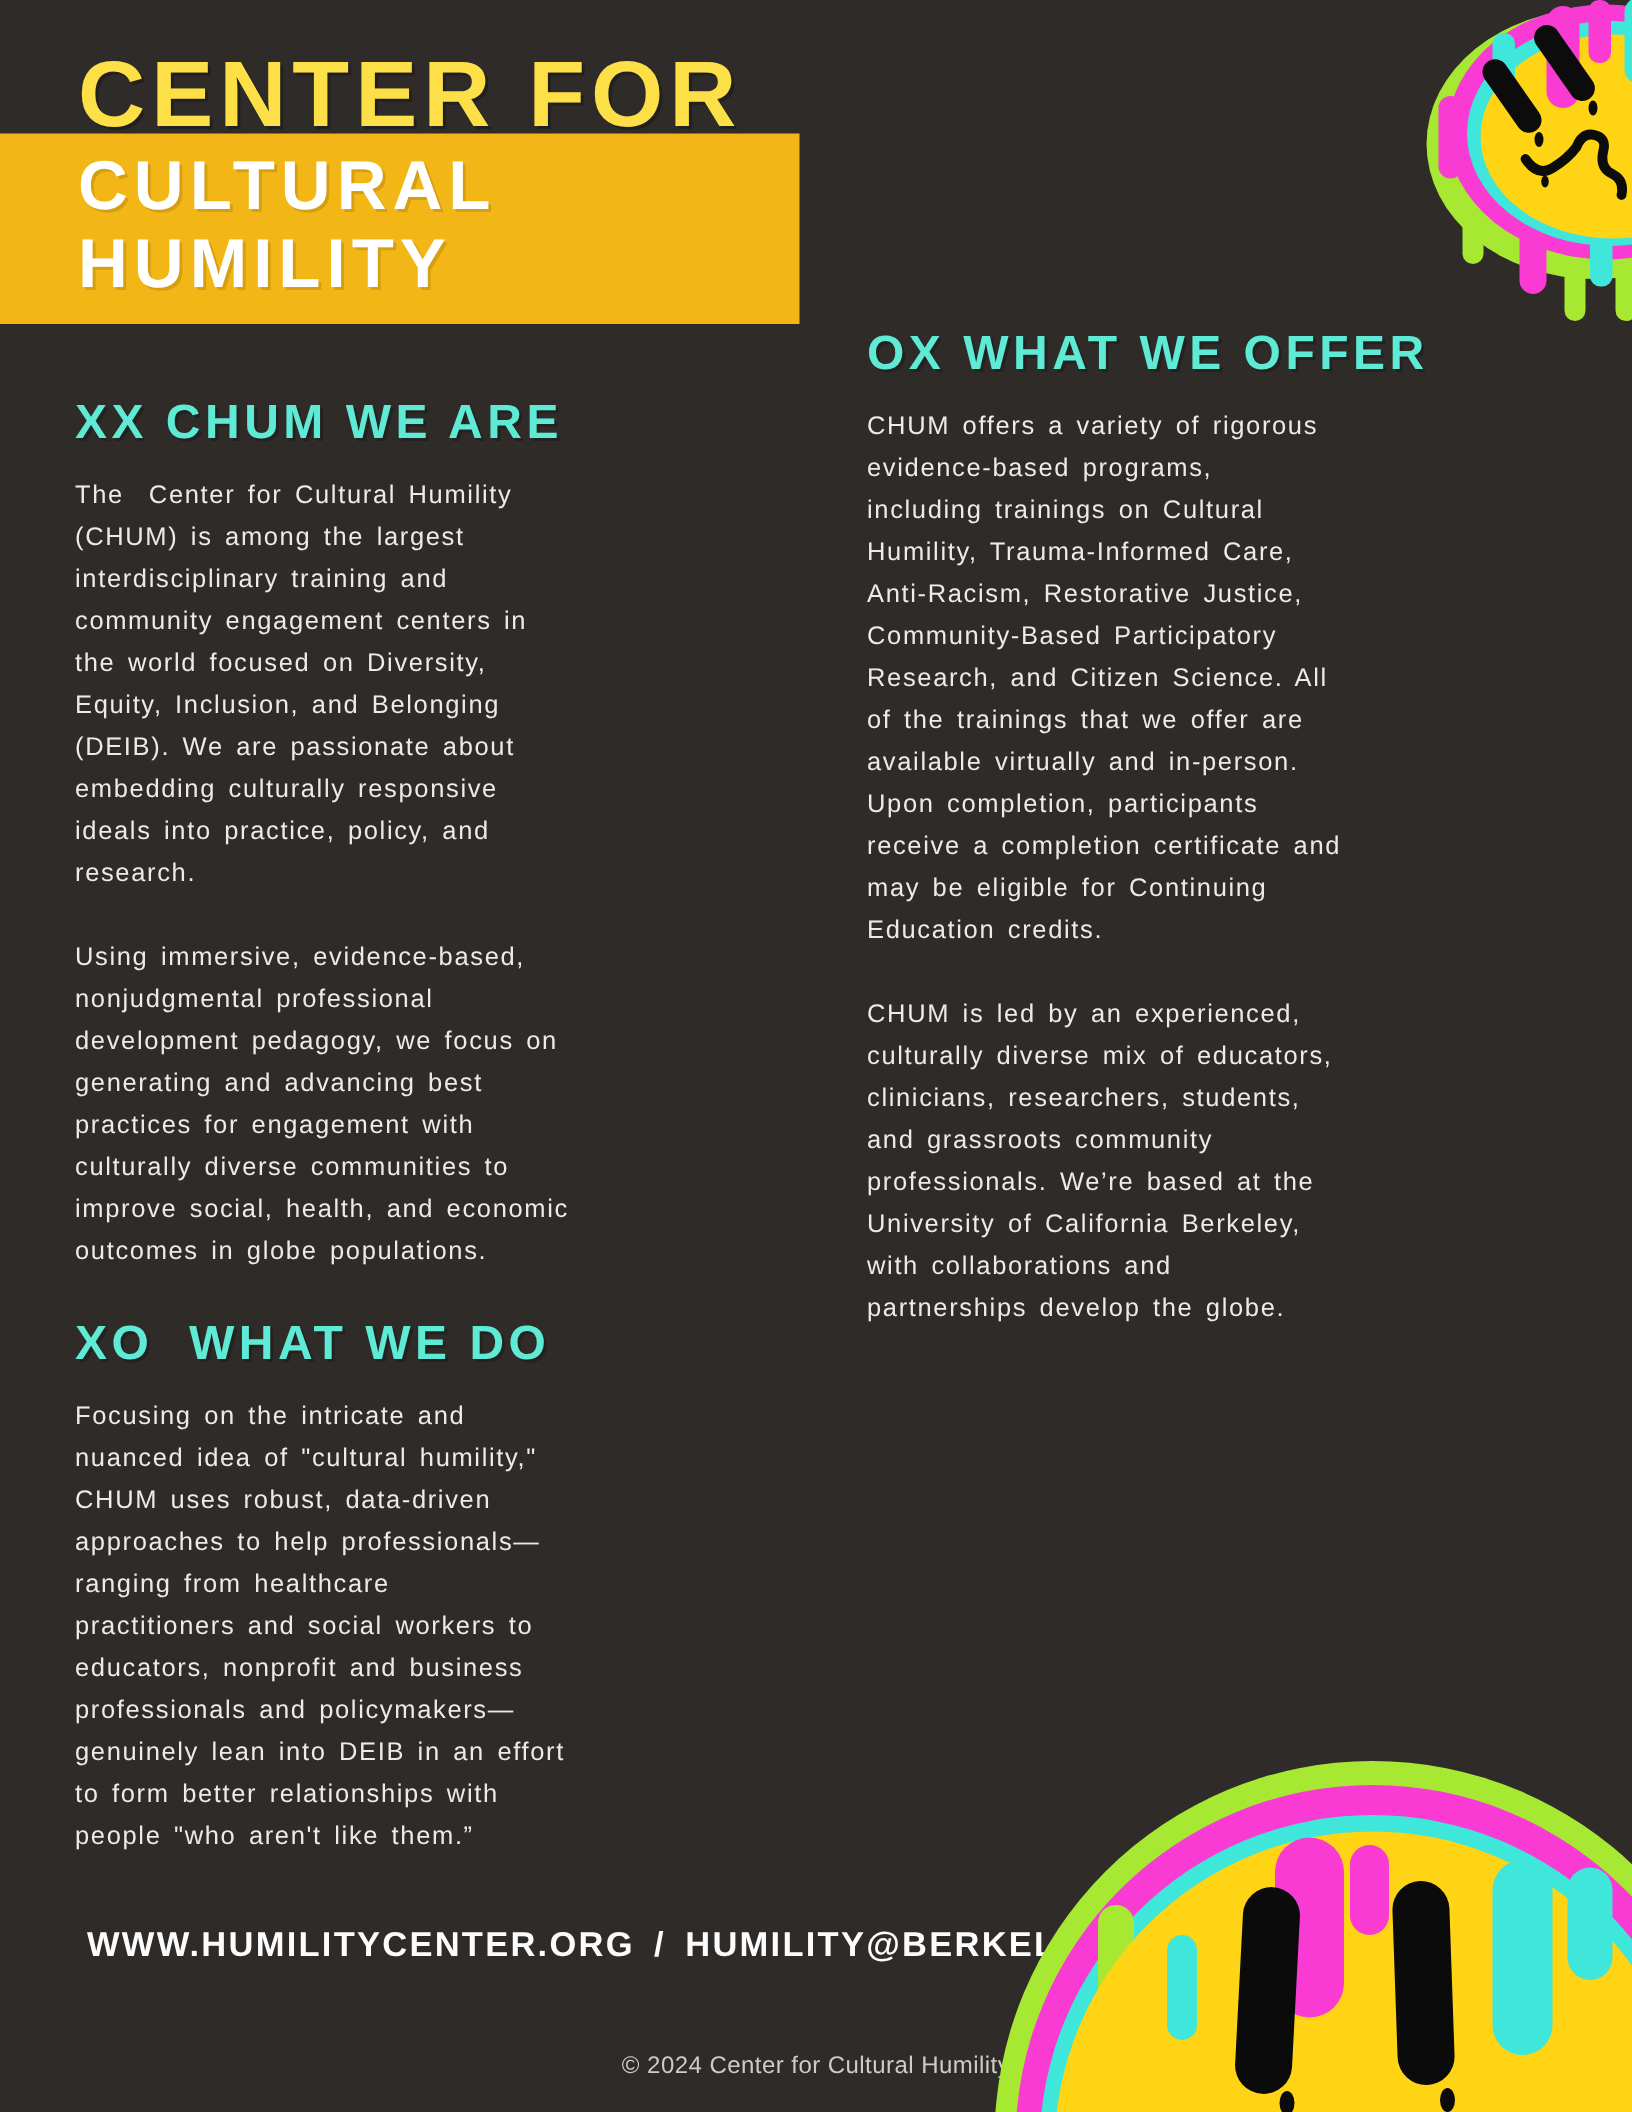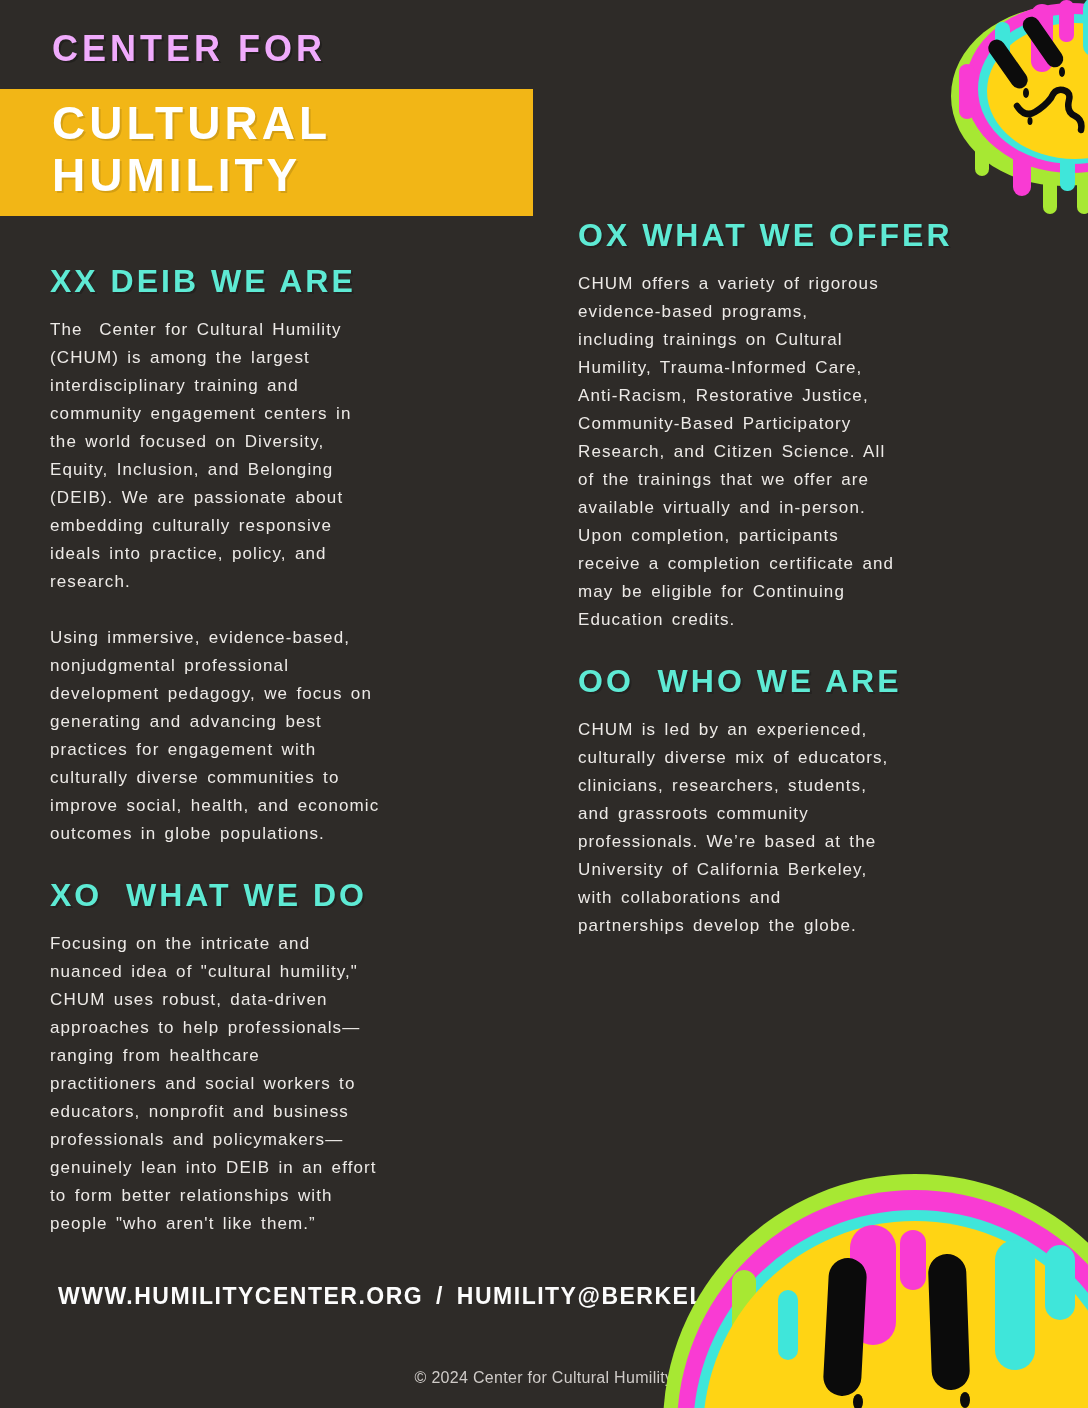--- a/index.html
+++ b/index.html
@@ -4,22 +4,22 @@
 <style>
   * { margin:0; padding:0; box-sizing:border-box; }
   html,body { background:#2E2B28; }
   .page {
     position:relative; width:1088px; height:1408px;
     background:#2E2B28; overflow:hidden;
     font-family:"Liberation Sans", "DejaVu Sans", sans-serif;
   }
   .title-pre {
     position:absolute; left:52px; top:28px;
-    font-size:36px; font-weight:bold; letter-spacing:4px;
-    color:#f0abfc; text-shadow:2px 2px 0 rgba(0,0,0,0.25);
+    font-size:62px; font-weight:bold; letter-spacing:4px;
+    color:#fde047; text-shadow:2px 2px 0 rgba(0,0,0,0.25);
     white-space:pre-wrap;
   }
   .banner {
     position:absolute; left:0; top:89px; width:533px; height:127px;
     background:#F2B616;
   }
   .banner-line {
     position:absolute; left:52px;
     font-size:46px; line-height:52px; font-weight:bold; letter-spacing:4px;
     color:#FFFFFF; text-shadow:2px 2px 0 rgba(0,0,0,0.12);
@@ -57,21 +57,21 @@
 
 <div class="page">
 
   <div class="title-pre">CENTER FOR</div>
   <div class="banner">
     <div class="banner-line l2">HUMILITY</div>
     <div class="banner-line l1">CULTURAL</div>
   </div>
 
   <div class="col col-left">
-    <h2 class="sec">XX DEIB WE ARE</h2>
+    <h2 class="sec">XX CHUM WE ARE</h2>
     <p class="body">The  Center for Cultural Humility
 (CHUM) is among the largest
 interdisciplinary training and
 community engagement centers in
 the world focused on Diversity,
 Equity, Inclusion, and Belonging
 (DEIB). We are passionate about
 embedding culturally responsive
 ideals into practice, policy, and
 research.</p>
@@ -105,21 +105,20 @@
 Humility, Trauma-Informed Care,
 Anti-Racism, Restorative Justice,
 Community-Based Participatory
 Research, and Citizen Science. All
 of the trainings that we offer are
 available virtually and in-person.
 Upon completion, participants
 receive a completion certificate and
 may be eligible for Continuing
 Education credits.</p>
-    <h2 class="sec">OO  WHO WE ARE</h2>
     <p class="body">CHUM is led by an experienced,
 culturally diverse mix of educators,
 clinicians, researchers, students,
 and grassroots community
 professionals. We’re based at the
 University of California Berkeley,
 with collaborations and
 partnerships develop the globe.</p>
   </div>
 

